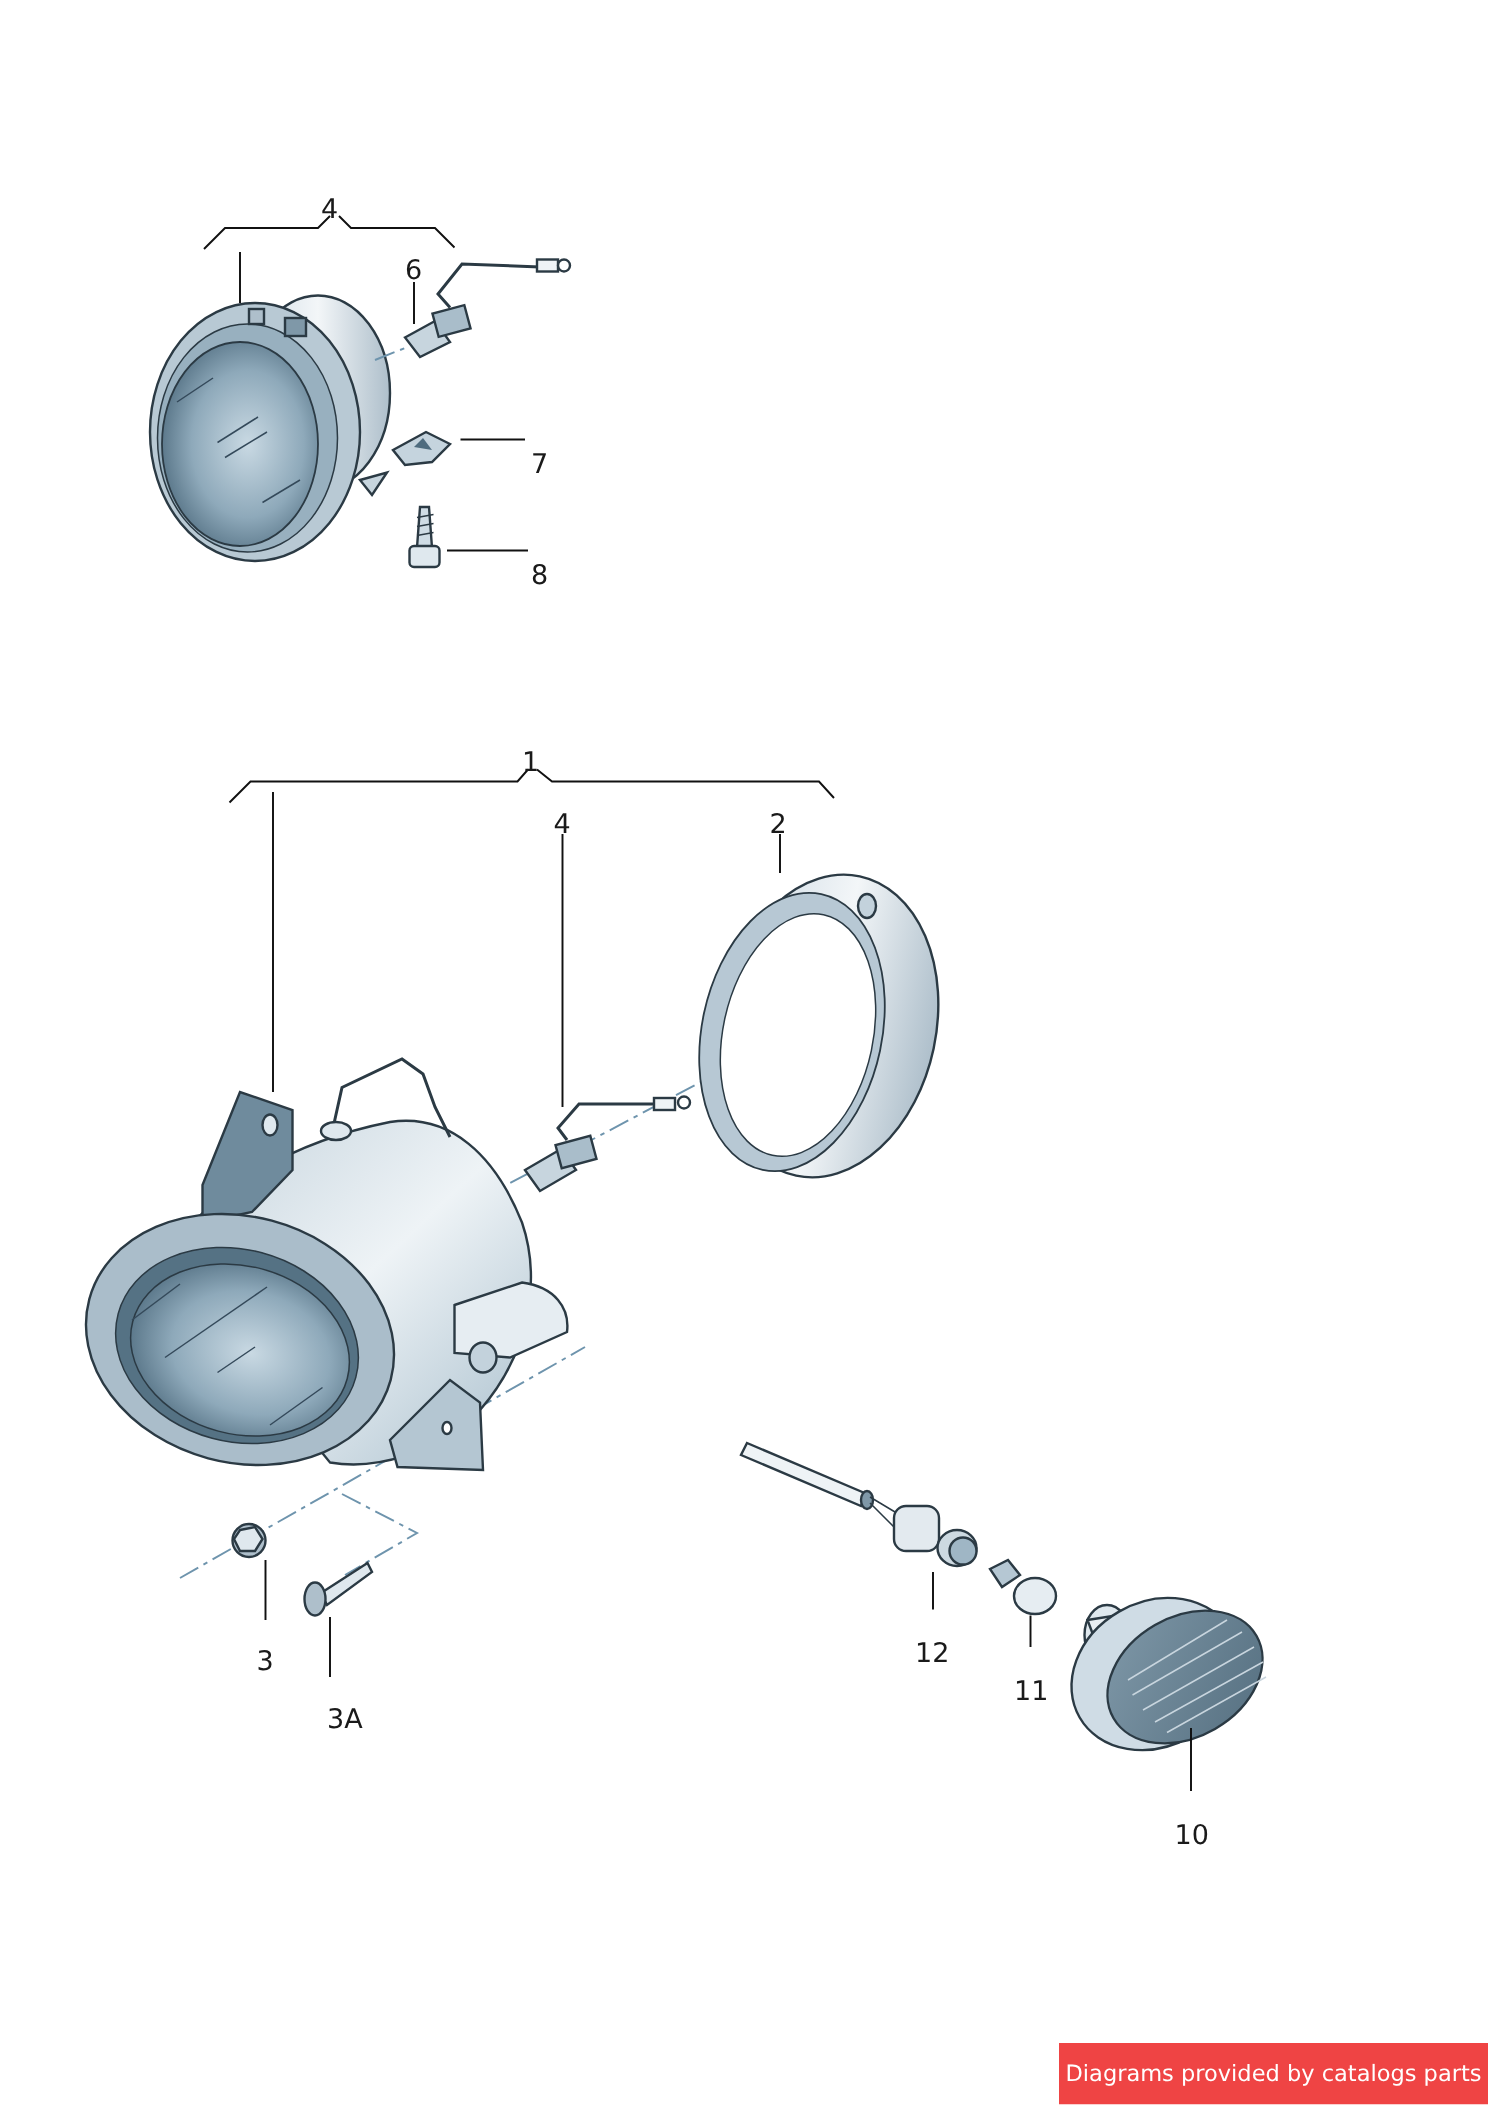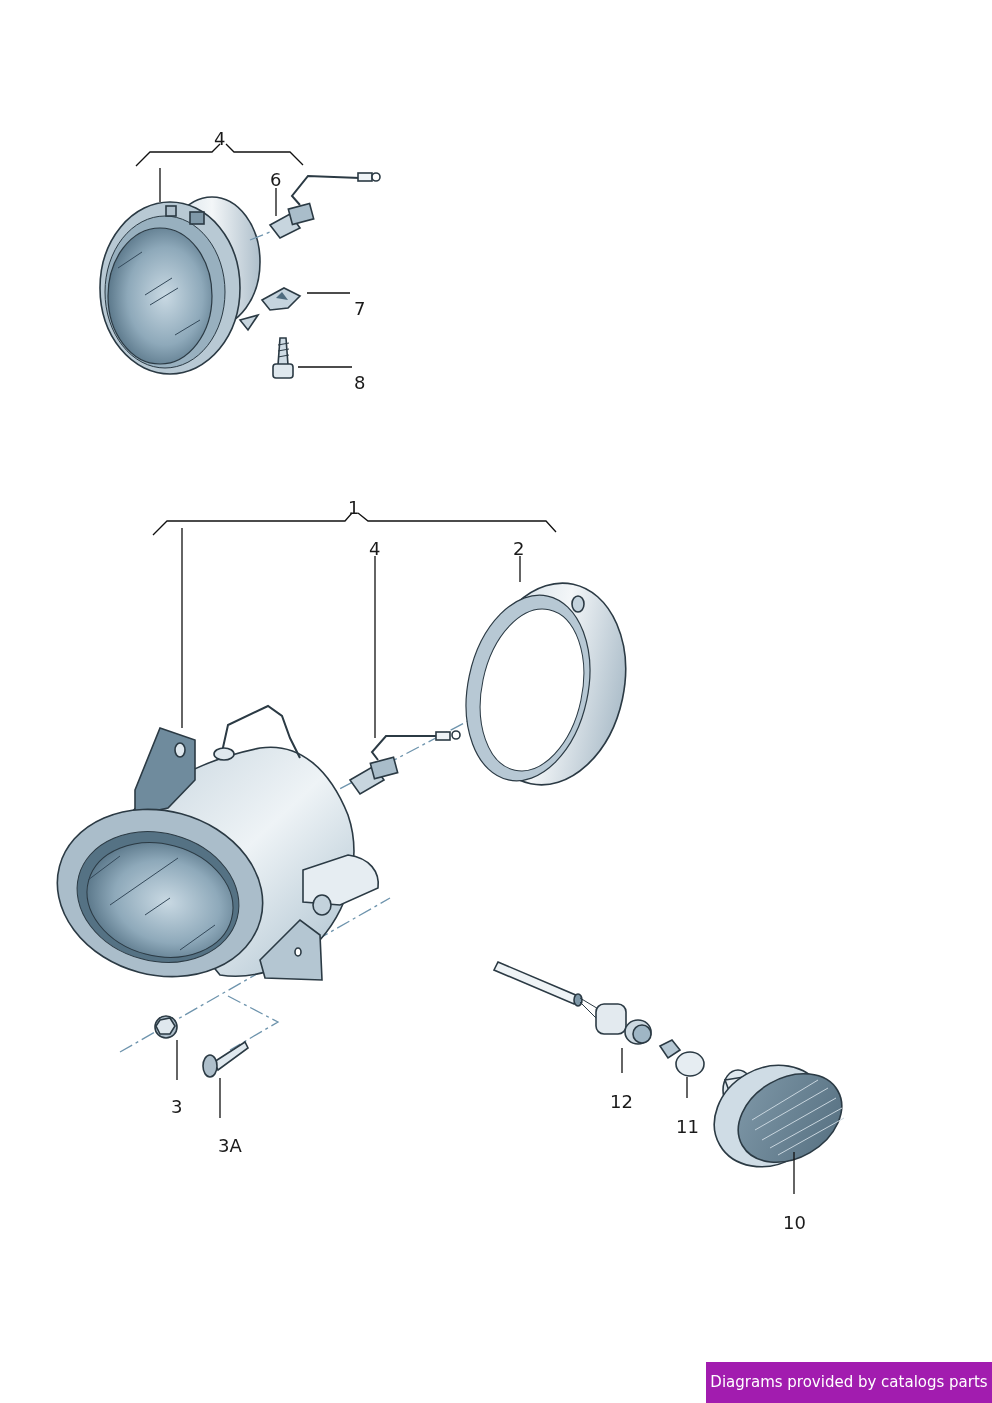--- a/index.html
+++ b/index.html
@@ -4,21 +4,21 @@
 <style>
   html, body { margin: 0; padding: 0; background: #ffffff; }
   body { width: 992px; height: 1403px; position: relative; overflow: hidden;
          font-family: "DejaVu Sans", "Liberation Sans", sans-serif; }
   #diagram { position: absolute; left: 0; top: 0; width: 992px; height: 1403px; }
   .callout { font-family: "DejaVu Sans", "Liberation Sans", sans-serif; font-size: 18px; fill: #1a1a1a; }
   .lead { stroke: #111; stroke-width: 1.3; fill: none; }
   .axis { stroke: #6e94ad; stroke-width: 1.3; fill: none; stroke-dasharray: 14 4 3 4; }
   .edge { stroke: #2b3a44; stroke-width: 1.6; }
   #credit { position: absolute; left: 706px; top: 1362px; width: 286px; height: 41px;
-            background: #a21caf; color: #fff; font-size: 15px; line-height: 41px;
+            background: #ef4444; color: #fff; font-size: 15px; line-height: 41px;
             text-align: center; font-family: "DejaVu Sans", "Liberation Sans", sans-serif; }
 </style>
 </head>
 <body>
 
 <svg id="diagram" viewBox="0 0 992 1403" xmlns="http://www.w3.org/2000/svg">
   <defs>
     <radialGradient id="lensGrad" cx="0.55" cy="0.5" r="0.6">
       <stop offset="0" stop-color="#c9d9e3"></stop>
       <stop offset="0.6" stop-color="#8ea9ba"></stop>

